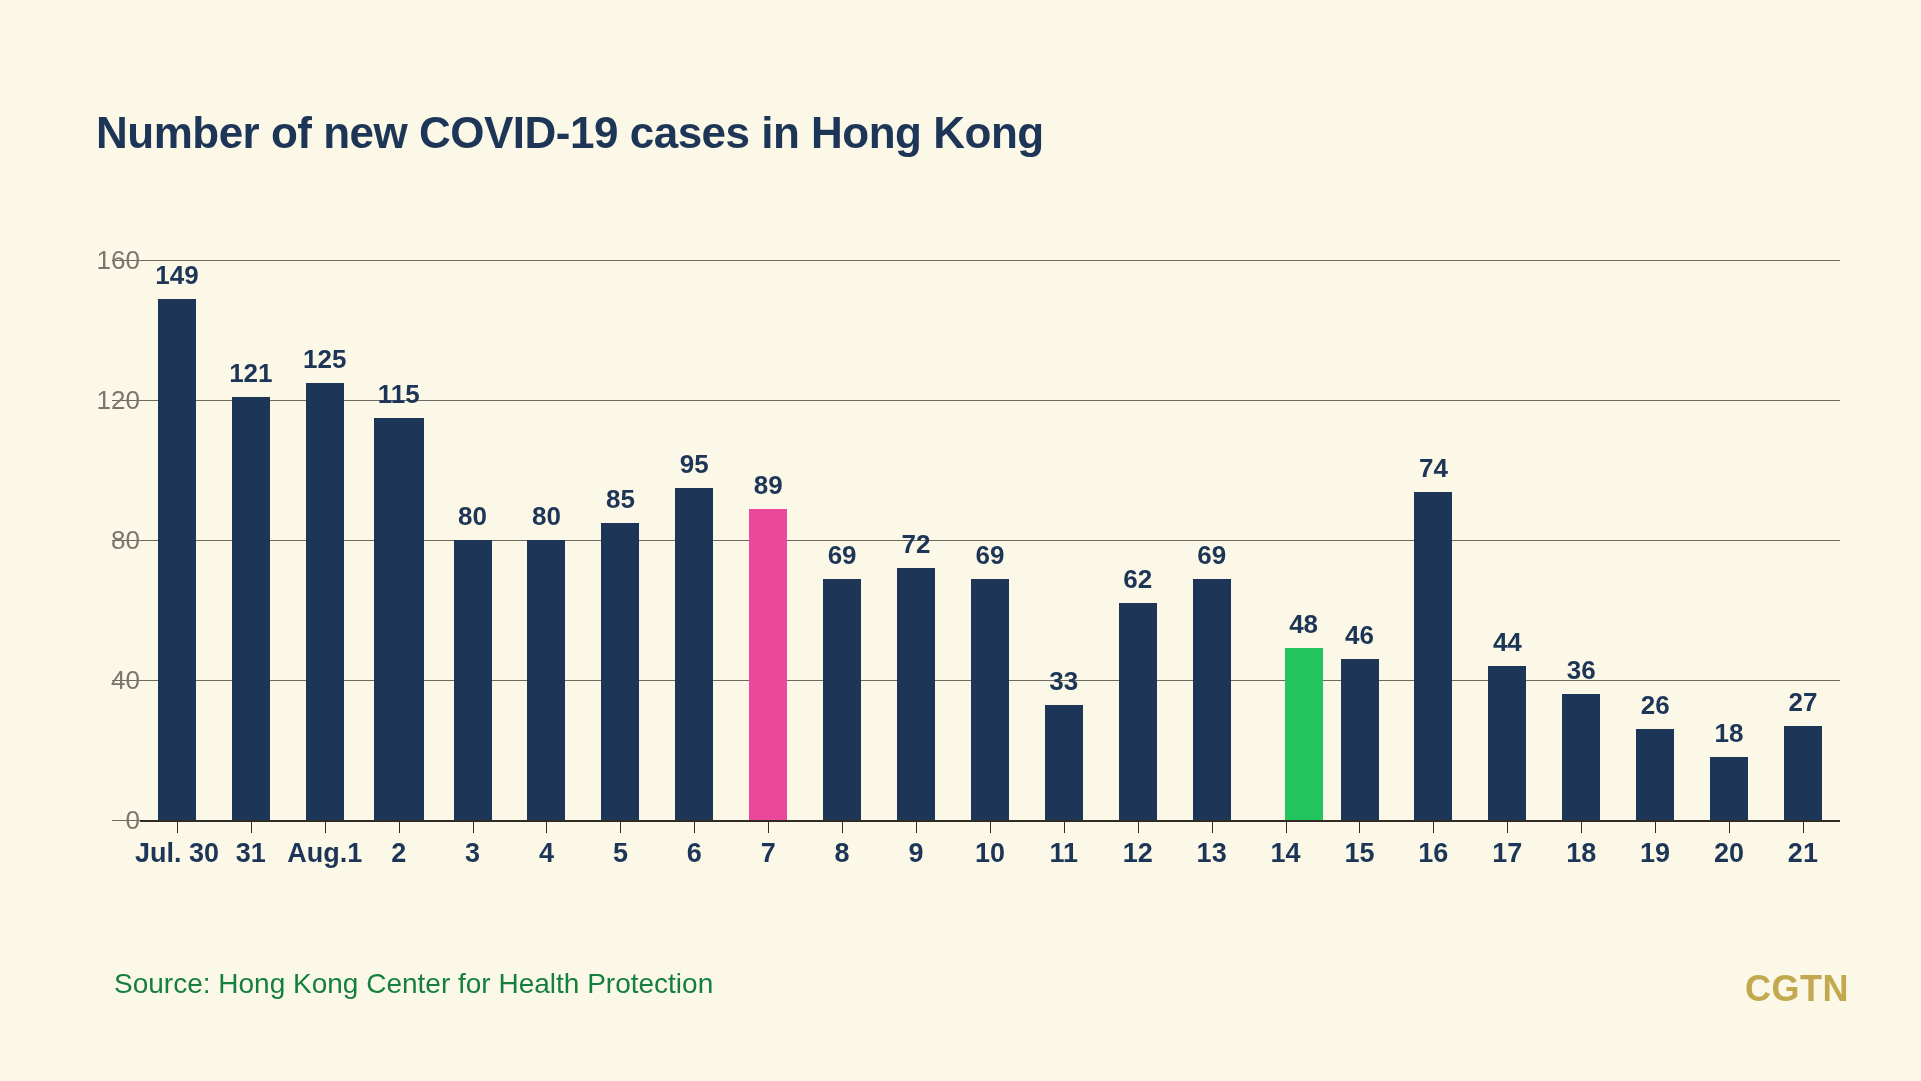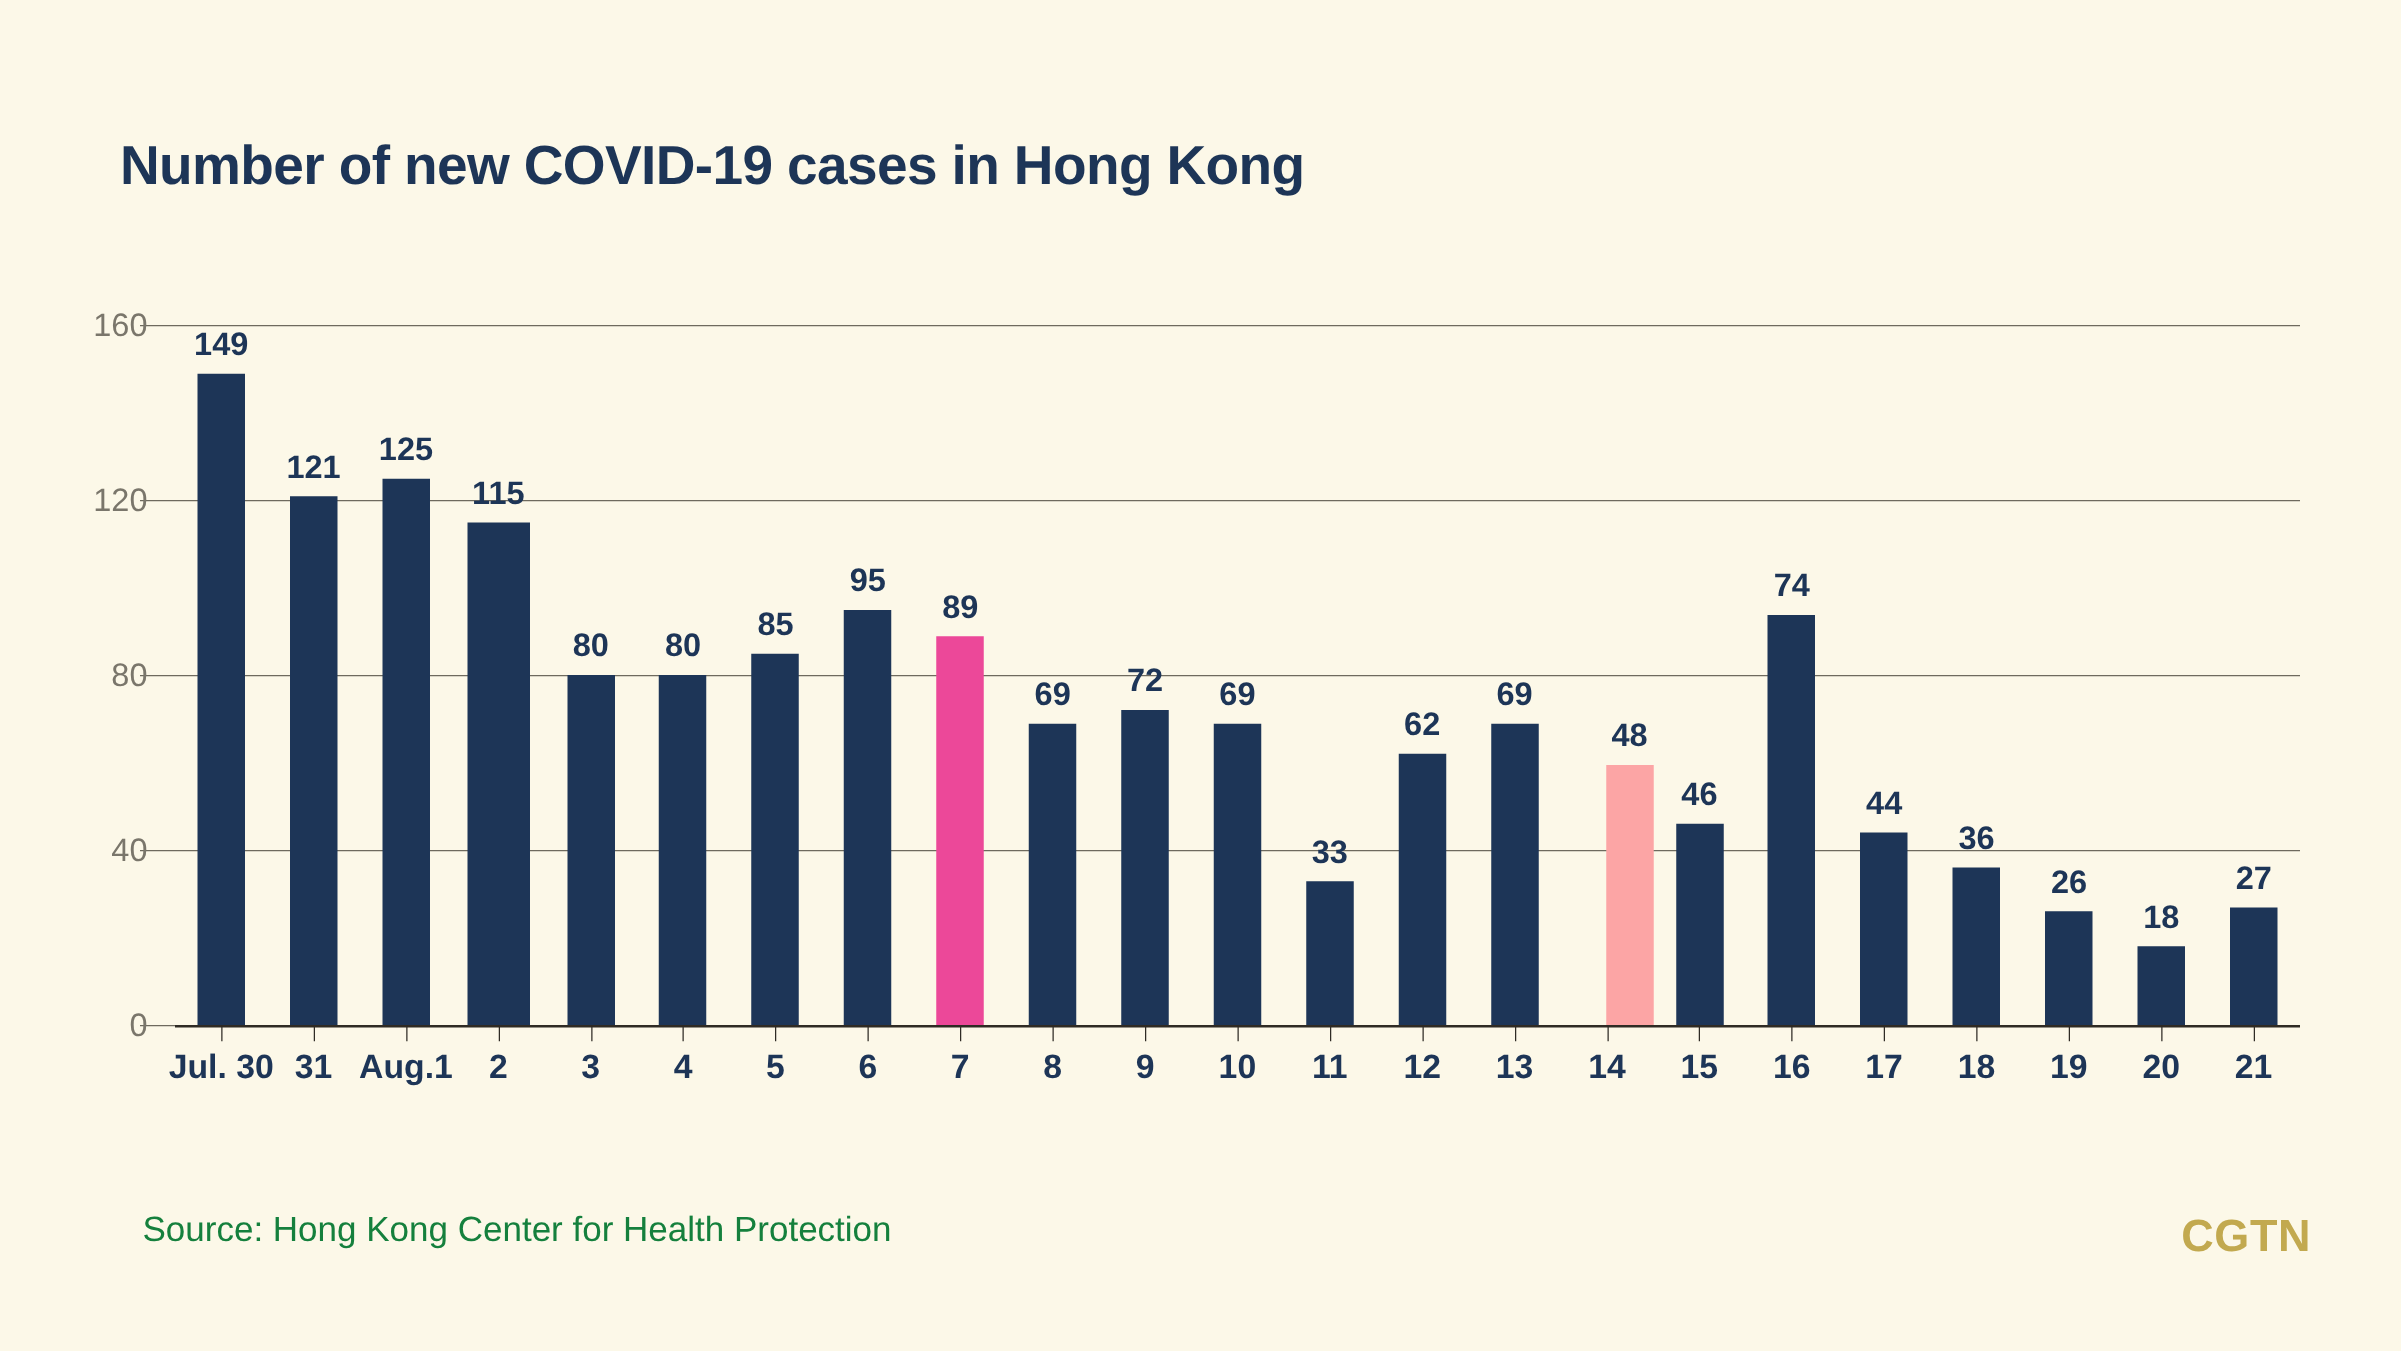--- a/index.html
+++ b/index.html
@@ -50,21 +50,20 @@
     background: #6E6A5E;
   }
   .gridline.axis-zero {
     height: 2px;
     background: #2F2B24;
   }
 
   .ytick-label {
     position: absolute;
     right: 100%;
-    margin-right: 22px;
     transform: translateY(-50%);
     font-size: 26px;
     color: #7A766B;
     white-space: nowrap;
   }
   .ytick-stub {
     position: absolute;
     left: -28px;
     width: 28px;
     height: 1px;
@@ -265,21 +264,21 @@
           <div class="bar" title="12: 62" style="height: 217px; background: rgb(29, 53, 87);">
             <div class="bar-value">62</div>
           </div>
         </div>
         <div class="bar-slot">
           <div class="bar" title="13: 69" style="height: 241.5px; background: rgb(29, 53, 87);">
             <div class="bar-value">69</div>
           </div>
         </div>
         <div class="bar-slot">
-          <div class="bar" title="14: 48" style="height: 208px; background: #fca5a5; margin-left: 36px;">
+          <div class="bar" title="14: 48" style="height: 172px; background: #22c55e; margin-left: 36px;">
             <div class="bar-value">48</div>
           </div>
         </div>
         <div class="bar-slot">
           <div class="bar" title="15: 46" style="height: 161px; background: rgb(29, 53, 87);">
             <div class="bar-value">46</div>
           </div>
         </div>
         <div class="bar-slot">
           <div class="bar" title="16: 74" style="height: 328px; background: rgb(29, 53, 87);">

